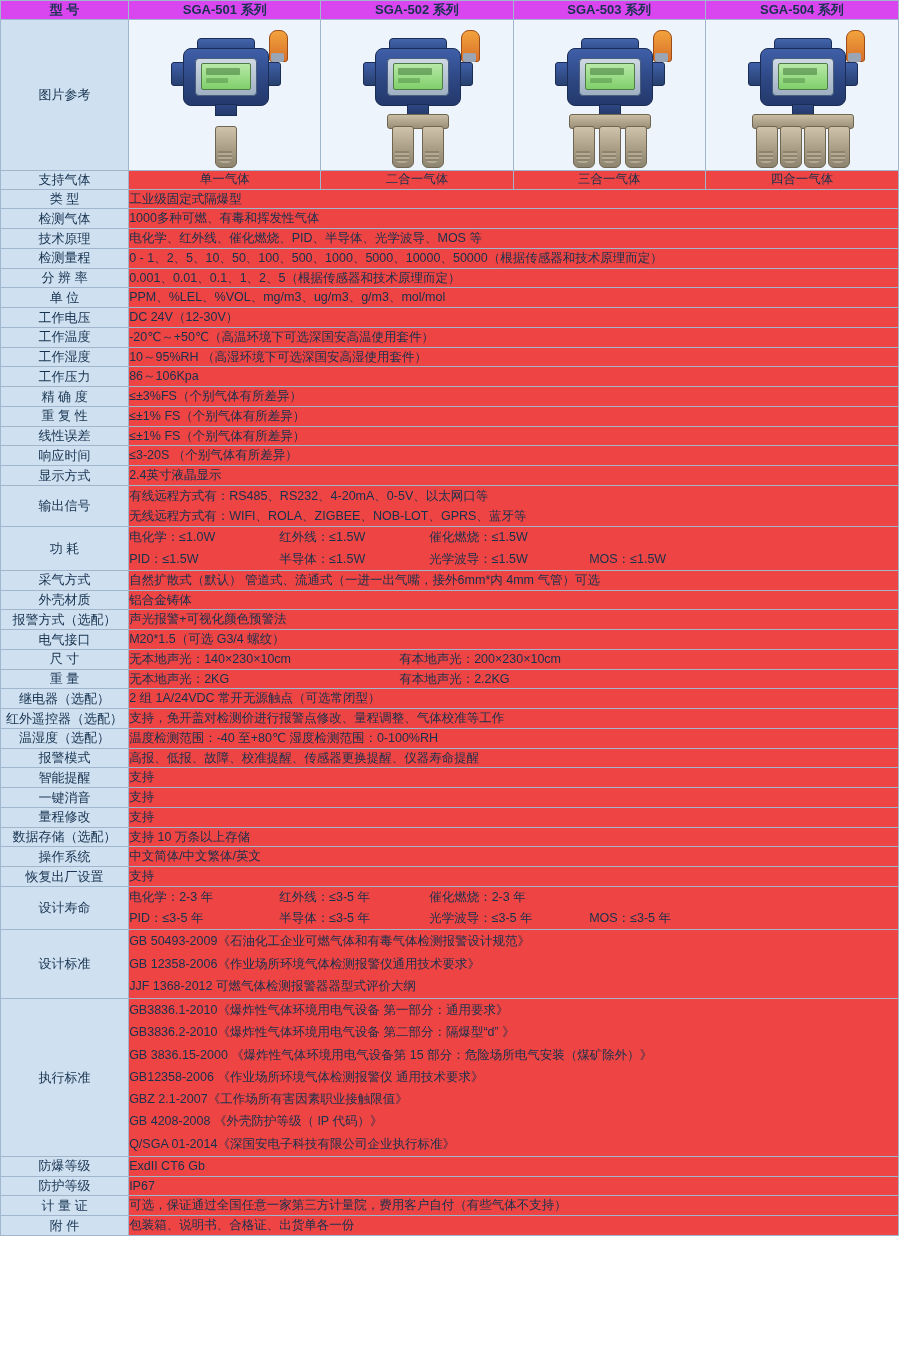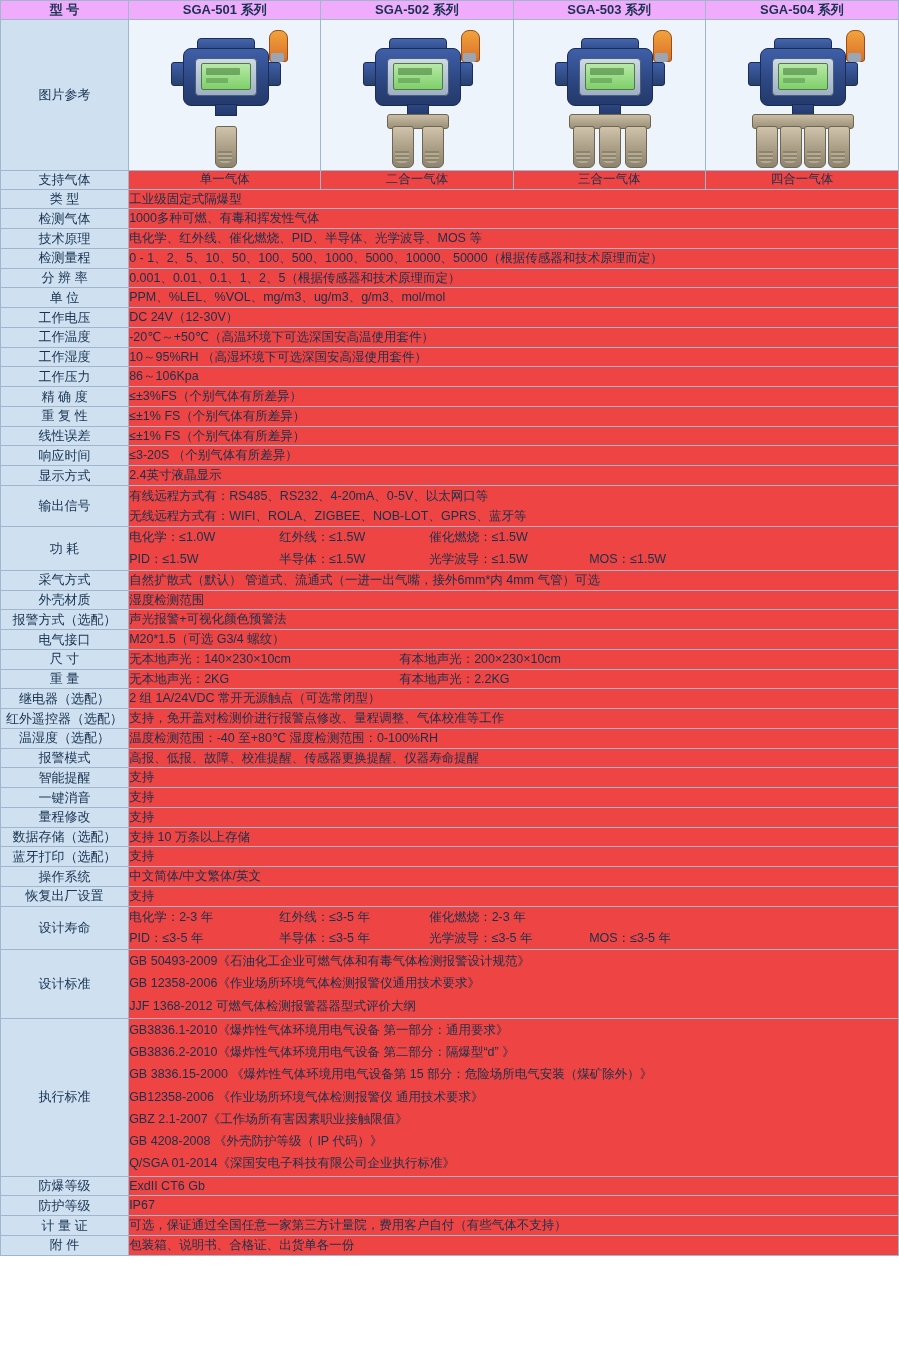--- a/index.html
+++ b/index.html
@@ -30,21 +30,21 @@
     line-height:1.35;
   }
   .val{
     background:#ef4444;
     font-size:12.5px;
     color:#16324d;
     padding:5px 8px;
     line-height:1.5;
   }
   .hdr-cell{
-    background:#f0abfc;
+    background:#d946ef;
     text-align:center;
     font-weight:bold;
     font-size:13px;
     color:#17334f;
     padding:6px 2px;
   }
   .img-cell{
     background:#eef4fb;
     text-align:center;
     padding:4px 0 2px 0;
@@ -323,21 +323,21 @@
       </div>
     </td>
   </tr>
 
   <tr>
     <td class="lbl">采气方式</td>
     <td class="val" colspan="4">自然扩散式（默认） 管道式、流通式（一进一出气嘴，接外6mm*内 4mm 气管）可选</td>
   </tr>
   <tr>
     <td class="lbl">外壳材质</td>
-    <td class="val" colspan="4">湿度检测范围</td>
+    <td class="val" colspan="4">铝合金铸体</td>
   </tr>
   <tr>
     <td class="lbl">报警方式（选配）</td>
     <td class="val" colspan="4">声光报警+可视化颜色预警法</td>
   </tr>
   <tr>
     <td class="lbl">电气接口</td>
     <td class="val" colspan="4">M20*1.5（可选 G3/4 螺纹）</td>
   </tr>
 
@@ -385,24 +385,20 @@
     <td class="lbl">一键消音</td>
     <td class="val" colspan="4">支持</td>
   </tr>
   <tr>
     <td class="lbl">量程修改</td>
     <td class="val" colspan="4">支持</td>
   </tr>
   <tr>
     <td class="lbl">数据存储（选配）</td>
     <td class="val" colspan="4">支持 10 万条以上存储</td>
-  </tr>
-  <tr>
-    <td class="lbl">蓝牙打印（选配）</td>
-    <td class="val" colspan="4">支持</td>
   </tr>
   <tr>
     <td class="lbl">操作系统</td>
     <td class="val" colspan="4">中文简体/中文繁体/英文</td>
   </tr>
   <tr>
     <td class="lbl">恢复出厂设置</td>
     <td class="val" colspan="4">支持</td>
   </tr>
 

